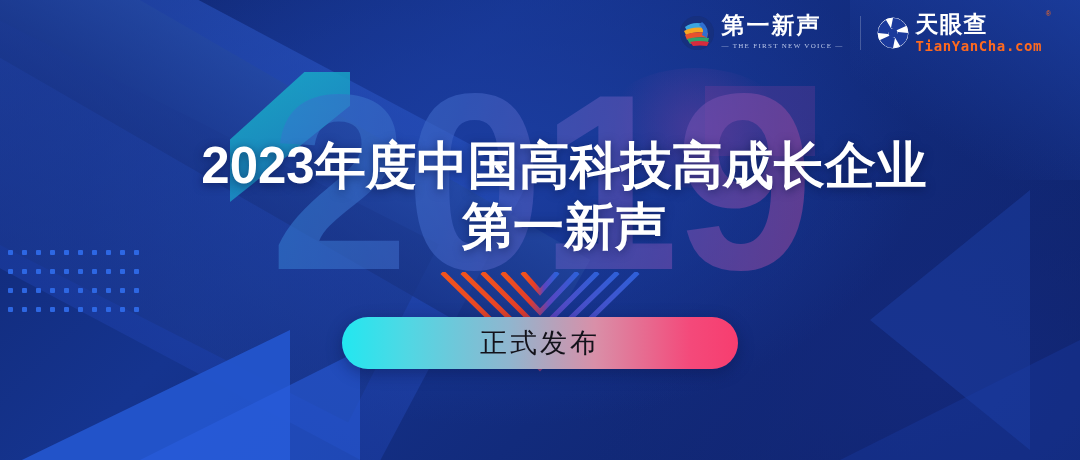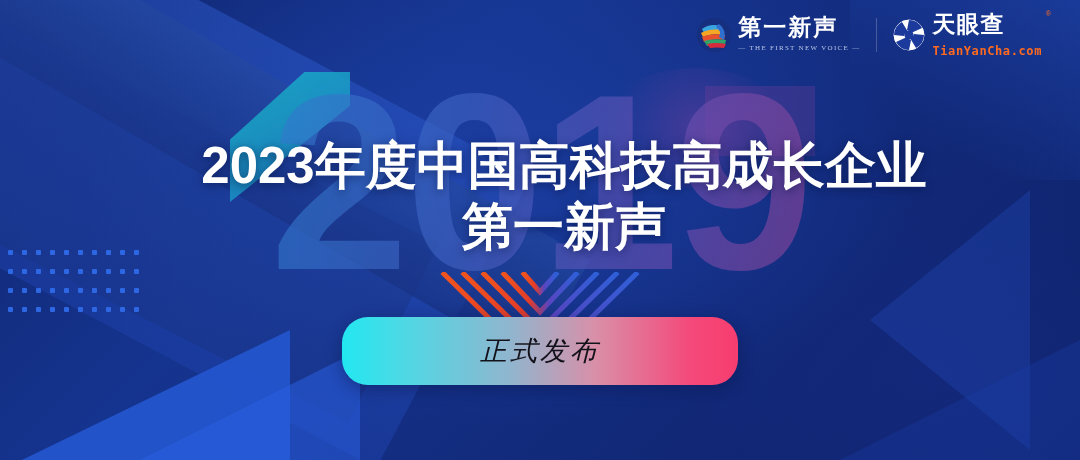--- a/index.html
+++ b/index.html
@@ -216,22 +216,22 @@
   }
   .tyc-text { display:flex; flex-direction:column; line-height:1; position:relative; }
   .tyc-cn {
     font-size:23px;
     font-weight:700;
     color:#ffffff;
     letter-spacing:1px;
     font-family:"DejaVu Sans","Liberation Sans",sans-serif;
   }
   .tyc-en {
-    margin-top:9px;
-    font-size:12px;
+    margin-top:3px;
+    font-size:14px;
     font-weight:700;
     color:#ff6a1e;
     letter-spacing:.6px;
     font-family:"DejaVu Sans Mono","Liberation Mono",monospace;
   }
   .tyc-r {
     position:absolute;
     top:-3px; right:-9px;
     font-size:7px;
     color:#ff6a1e;
@@ -258,29 +258,28 @@
   .headline .l1 { font-size:51px; line-height:60px; }
   .headline .l2 { font-size:51px; line-height:62px; }
 
   
   .cta {
     position:absolute;
     left:50%;
     top:317px;
     transform:translateX(-50%);
     width:396px;
-    height:68px;
+    height:52px;
     border-radius:26px;
     background:linear-gradient(90deg,#22e7f0 0%,#4fd8e4 16%,#8fb6cf 42%,#d98fa8 64%,#f4497a 88%,#f73d6f 100%);
     display:flex;
     align-items:center;
     justify-content:center;
     z-index:7;
     box-shadow:0 4px 16px rgba(8,20,70,.45);
-    font-style:italic;
   }
   .cta span {
     color:#13121a;
     font-size:27px;
     font-weight:500;
     letter-spacing:3px;
     font-family:"DejaVu Sans","Liberation Sans",sans-serif;
   }
 </style>
 </head>

